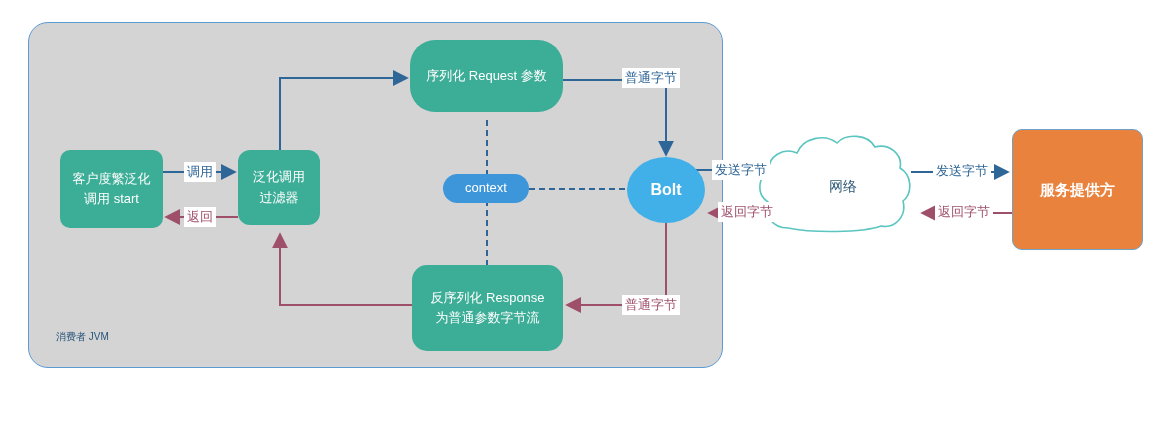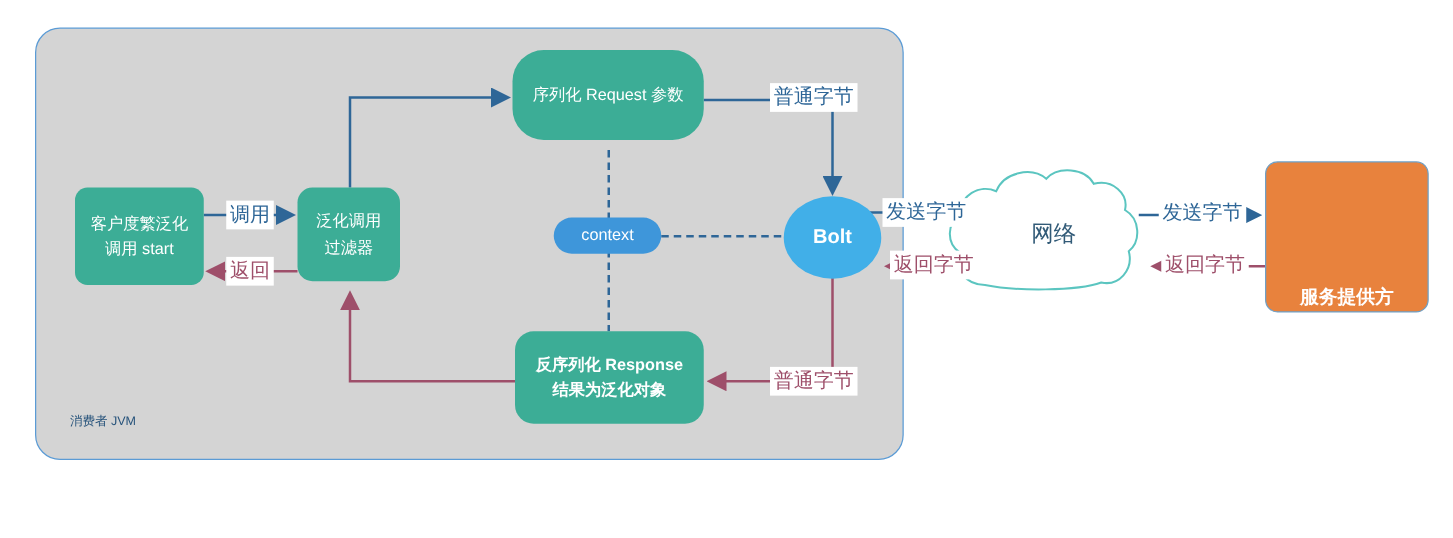--- a/index.html
+++ b/index.html
@@ -26,32 +26,32 @@
   .mblue{fill:var(--flow-blue);} .mmaroon{fill:var(--flow-maroon);}
   .cloud-shape{fill:#ffffff;stroke:var(--cloud-stroke);stroke-width:1.6;}
 
   .node{position:absolute;display:flex;flex-direction:column;align-items:center;
     justify-content:center;text-align:center;color:#fff;z-index:2;
     font-size:13px;font-weight:500;line-height:1.55;}
   .green{background:var(--node-green);border-radius:12px;}
   .node-client{left:60px;top:150px;width:103px;height:78px;border-radius:10px;}
   .node-filter{left:238px;top:150px;width:82px;height:75px;}
   .node-serialize{left:410px;top:40px;width:153px;height:72px;border-radius:25px;}
-  .node-deserialize{left:412px;top:265px;width:151px;height:74px;border-radius:15px;font-weight:bold;}
+  .node-deserialize{left:412px;top:265px;width:151px;height:86px;border-radius:15px;}
   .node-context{left:443px;top:174px;width:86px;height:29px;background:var(--context-blue);
     border-radius:15px;font-size:13px;}
   .node-bolt{left:627px;top:157px;width:78px;height:66px;background:var(--bolt-blue);
     border-radius:50%;font-size:16px;font-weight:600;}
   .node-provider{left:1012px;top:129px;width:131px;height:121px;background:var(--provider-orange);
-    border:1.5px solid var(--provider-border);border-radius:10px;font-size:15px;font-weight:600;justify-content:flex-end;}
+    border:1.5px solid var(--provider-border);border-radius:10px;font-size:15px;font-weight:600;}
   .network-label{position:absolute;left:843px;top:187px;transform:translate(-50%,-50%);
-    color:var(--network-text);font-size:18px;font-weight:500;z-index:2;}
+    color:var(--network-text);font-size:14px;font-weight:500;z-index:2;}
 
   .edge-label{position:absolute;transform:translate(-50%,-50%);background:#fff;
-    padding:1px 3px;font-size:16px;font-weight:500;white-space:nowrap;z-index:3;}
+    padding:1px 3px;font-size:13px;font-weight:500;white-space:nowrap;z-index:3;}
   .lbl-blue{color:var(--flow-blue);} .lbl-maroon{color:var(--flow-maroon);}
 </style>
 </head>
 <body>
 
 <div class="stage">
 
   <div class="jvm-container"></div>
 
   <svg class="flow" width="1162" height="430" viewBox="0 0 1162 430">
@@ -108,21 +108,21 @@
     <span>泛化调用</span>
     <span>过滤器</span>
   </div>
 
   <div class="node green node-serialize">
     <span>序列化 Request 参数</span>
   </div>
 
   <div class="node green node-deserialize">
     <span>反序列化 Response</span>
-    <span>结果为泛化对象</span>
+    <span>为普通参数字节流</span>
   </div>
 
   <div class="node node-bolt">
     <span>Bolt</span>
   </div>
 
   <div class="node node-context">
     <span>context</span>
   </div>
 

